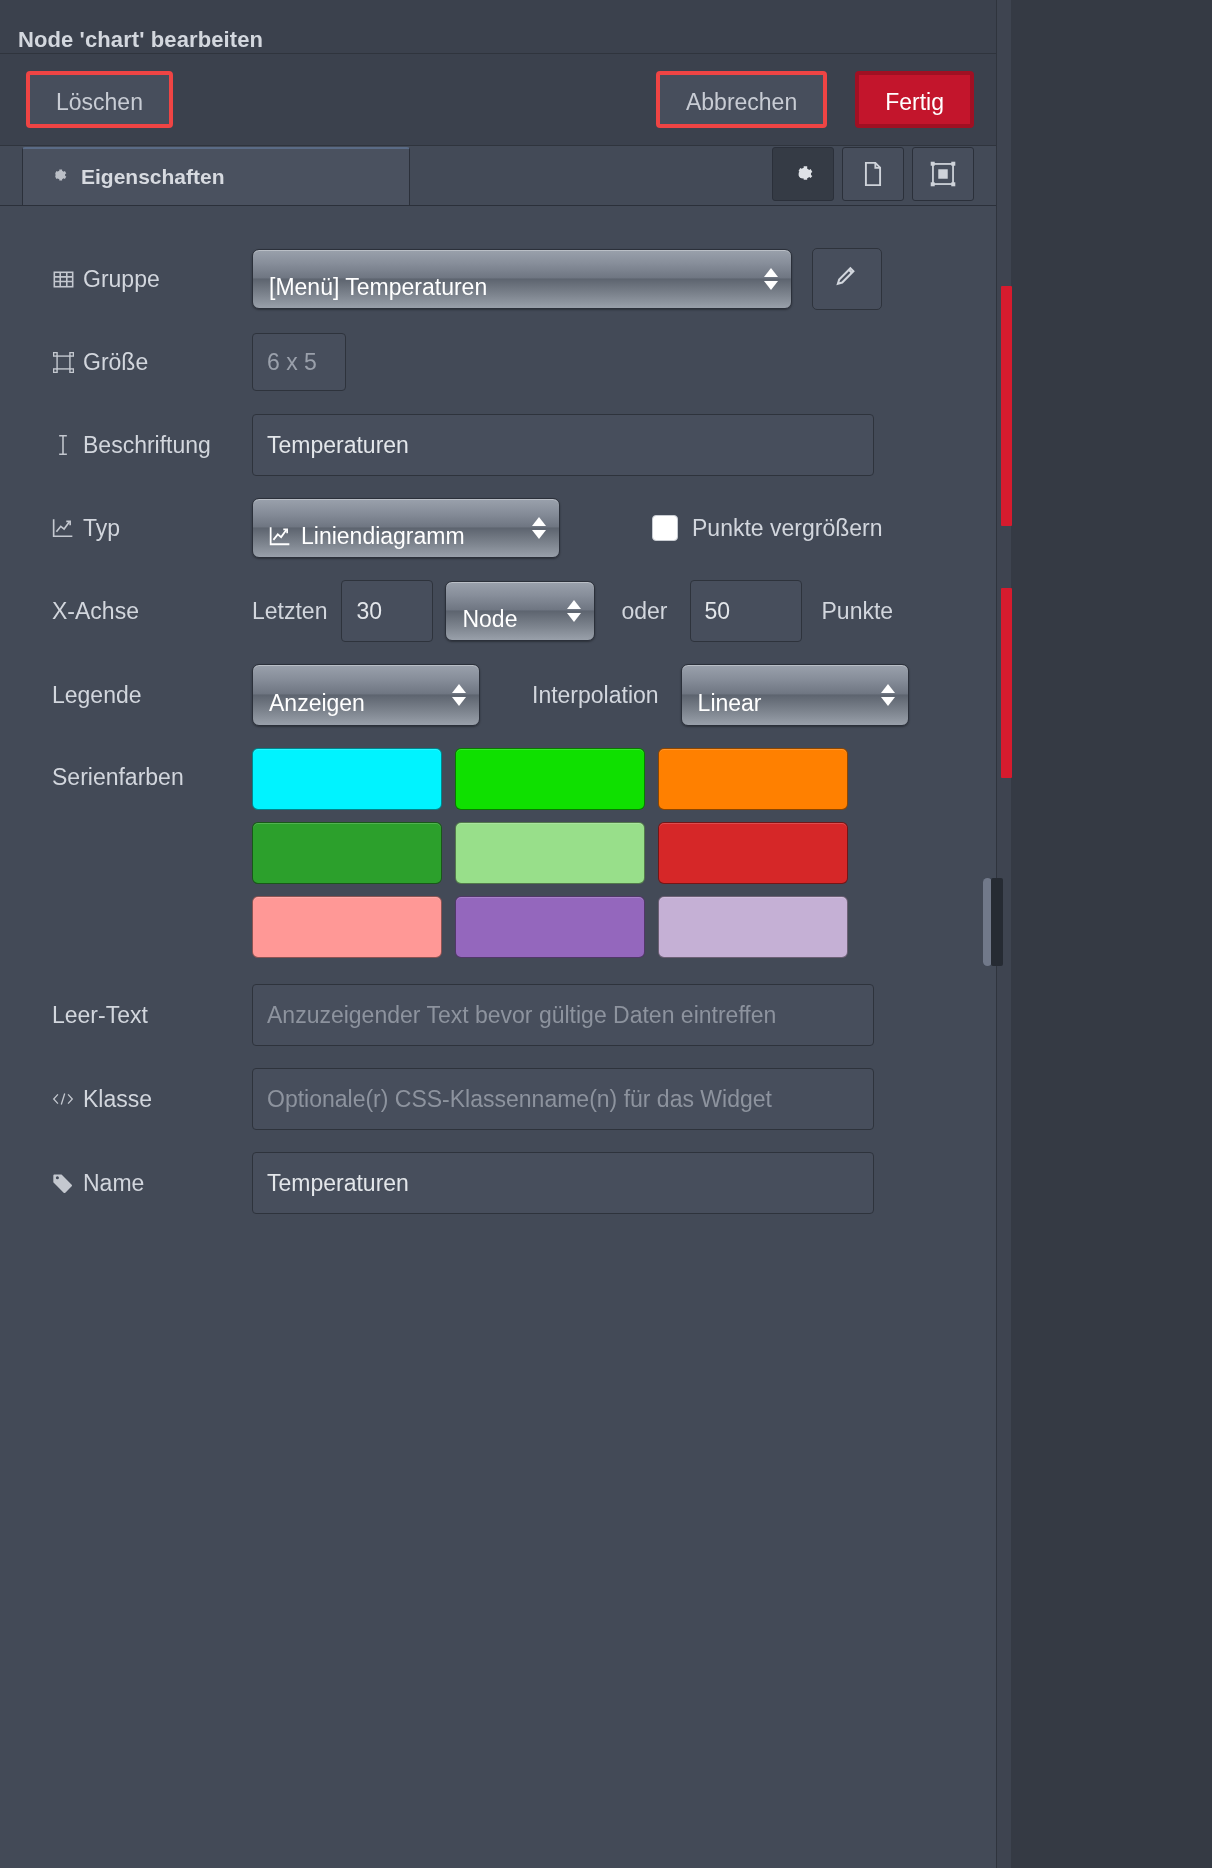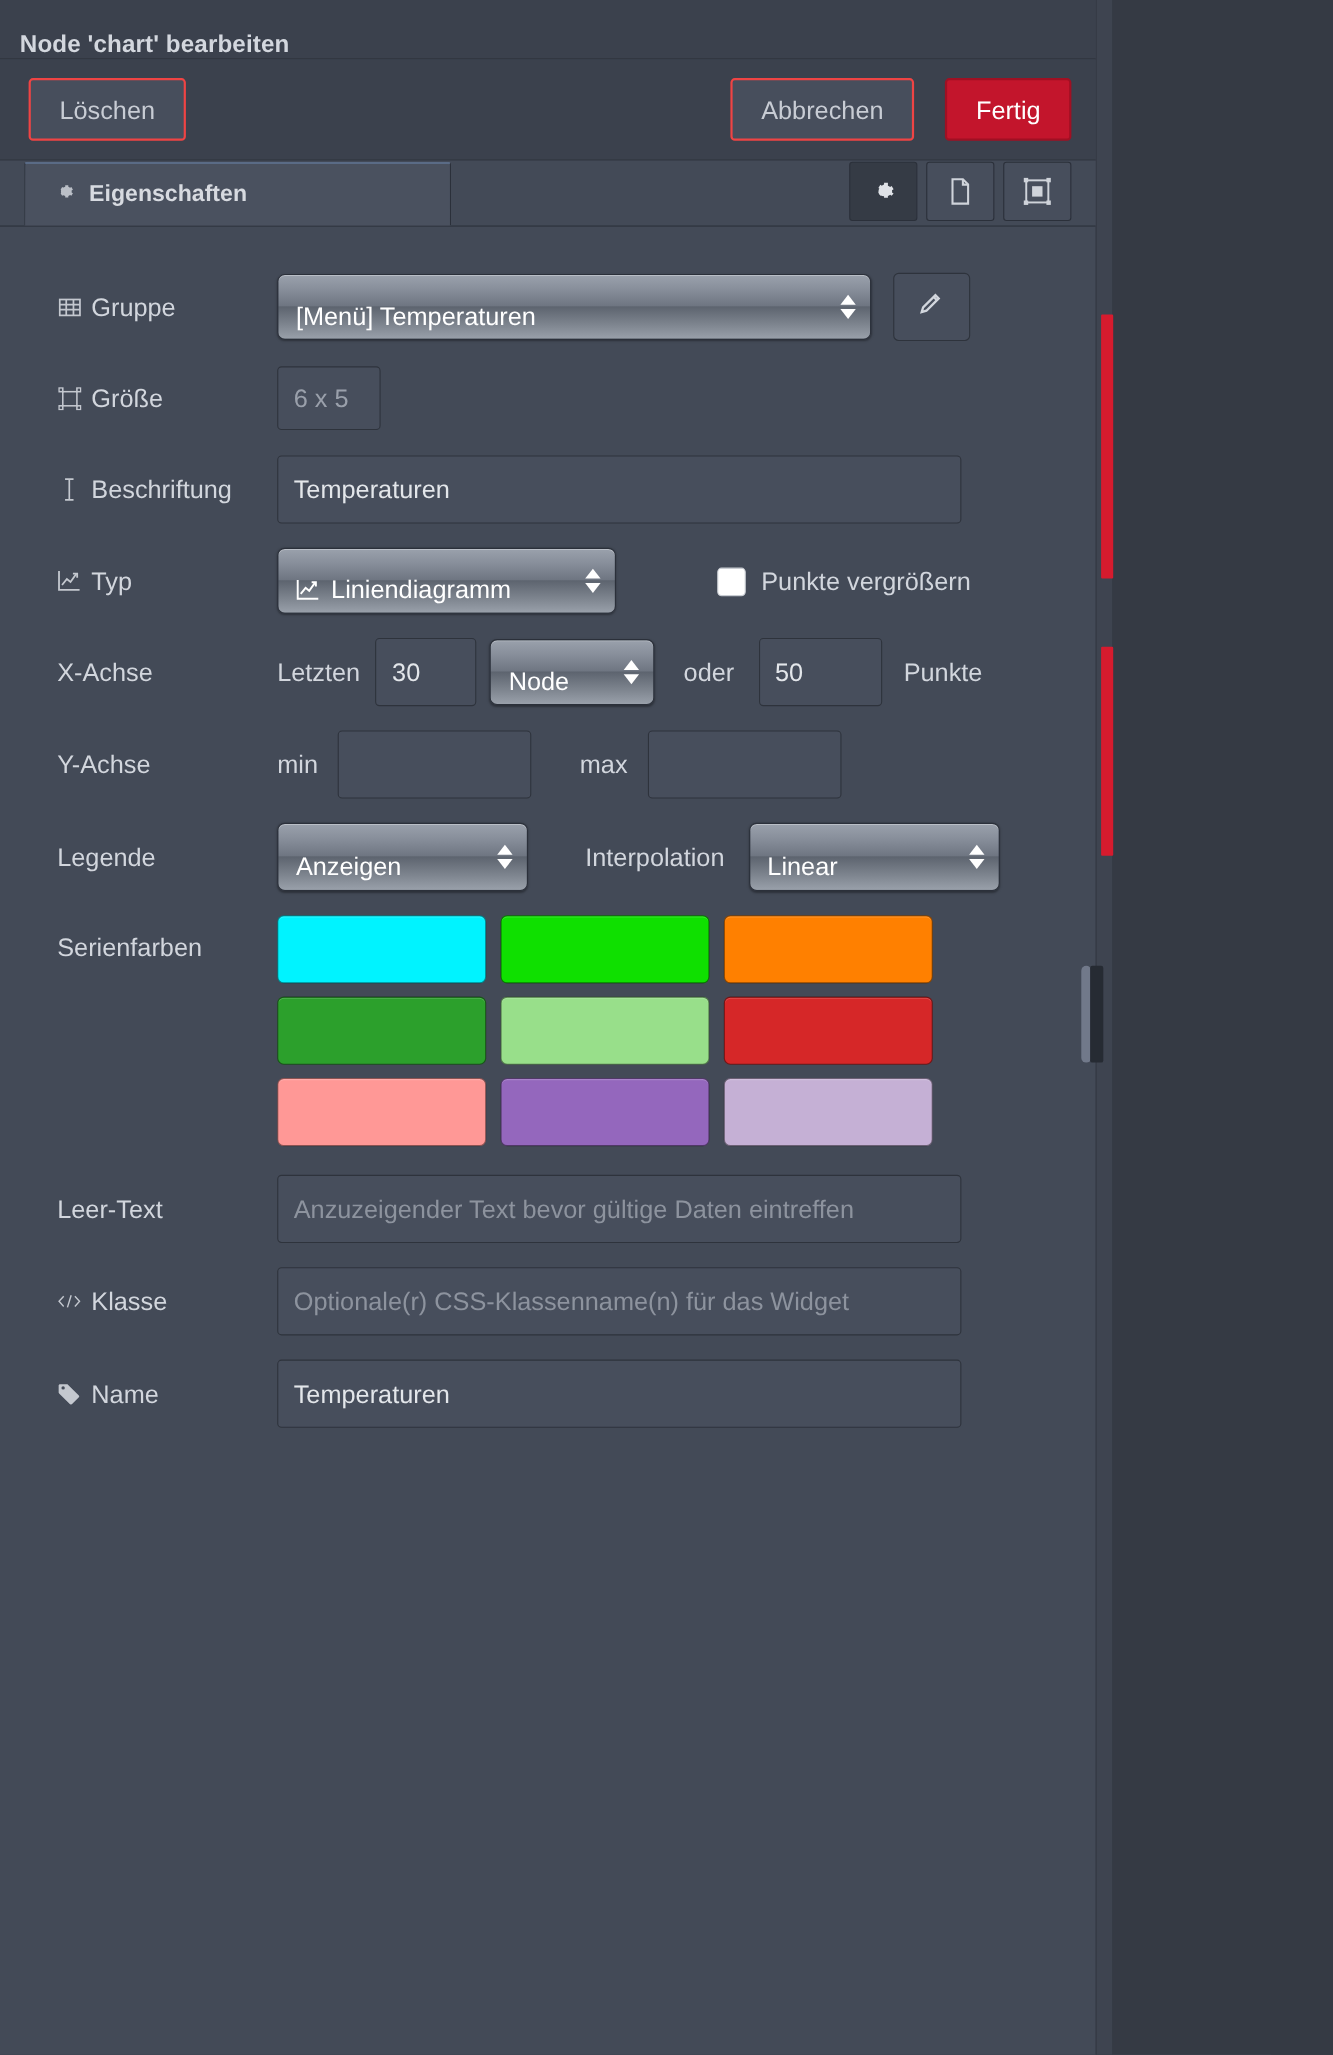--- a/index.html
+++ b/index.html
@@ -42,21 +42,21 @@
     border-bottom: 1px solid #2f343d;
     display: flex; align-items: center;
     padding: 0 22px 0 26px;
     position: relative;
   }
   .btn {
     font-family: "Liberation Sans", sans-serif;
     font-size: 23px;
     color: #c8ccd4;
     background: #474e5c;
-    border: 2px solid #ef4444;
+    border: 4px solid #ef4444;
     border-radius: 4px;
     padding: 0 26px;
     height: 57px;
     line-height: 55px;
     cursor: pointer;
     white-space: nowrap;
   }
   #delete-button { margin-right: auto; }
   #cancel-button { margin-right: 28px; }
   #done-button {
@@ -185,21 +185,21 @@
     width: 70px; height: 62px;
     margin-left: 20px;
     background: #474e5c;
     border: 1px solid #2e333c;
     border-radius: 5px;
     display:flex; align-items:center; justify-content:center;
     cursor: pointer;
   }
 
   
-  .chk-wrap { display:flex; align-items:flex-end; gap: 14px; cursor:pointer; }
+  .chk-wrap { display:flex; align-items:flex-start; gap: 14px; cursor:pointer; }
   .chk {
     width: 26px; height: 26px;
     background: #ffffff;
     border: 1px solid #c8ccd2;
     border-radius: 4px;
   }
   .chk-lbl { color: #d2d6dd; font-size: 23px; white-space: nowrap; }
 
   
   .inline-lbl { color:#d2d6dd; font-size:23px; white-space:nowrap; }
@@ -426,29 +426,20 @@
             <i class="up"></i>
             <i class="dn"></i>
           </span>
       </div>
       <span class="inline-lbl" style="margin:0 22px 0 26px;">oder</span>
       <input class="txt" style="width: 112px; height: 62px;" value="50">
       <span class="inline-lbl" style="margin-left:20px;">Punkte</span>
     </div>
 
 
-    <div class="row" style="margin-bottom:22px;">
-      <div class="lbl">
-        <span>Y-Achse</span>
-      </div>
-      <span class="inline-lbl" style="margin-right:18px;">min</span>
-      <input class="txt" style="width: 176px; height: 62px;" value="">
-      <span class="inline-lbl" style="margin:0 18px 0 44px;">max</span>
-      <input class="txt" style="width: 176px; height: 62px;" value="">
-    </div>
 
     <div class="row" style="margin-bottom:22px;">
       <div class="lbl">
         <span>Legende</span>
       </div>
       <div class="sel" style="width:228px; height:62px;">
         <span>Anzeigen</span>
         <span class="arrows">
             <i class="up"></i>
             <i class="dn"></i>

